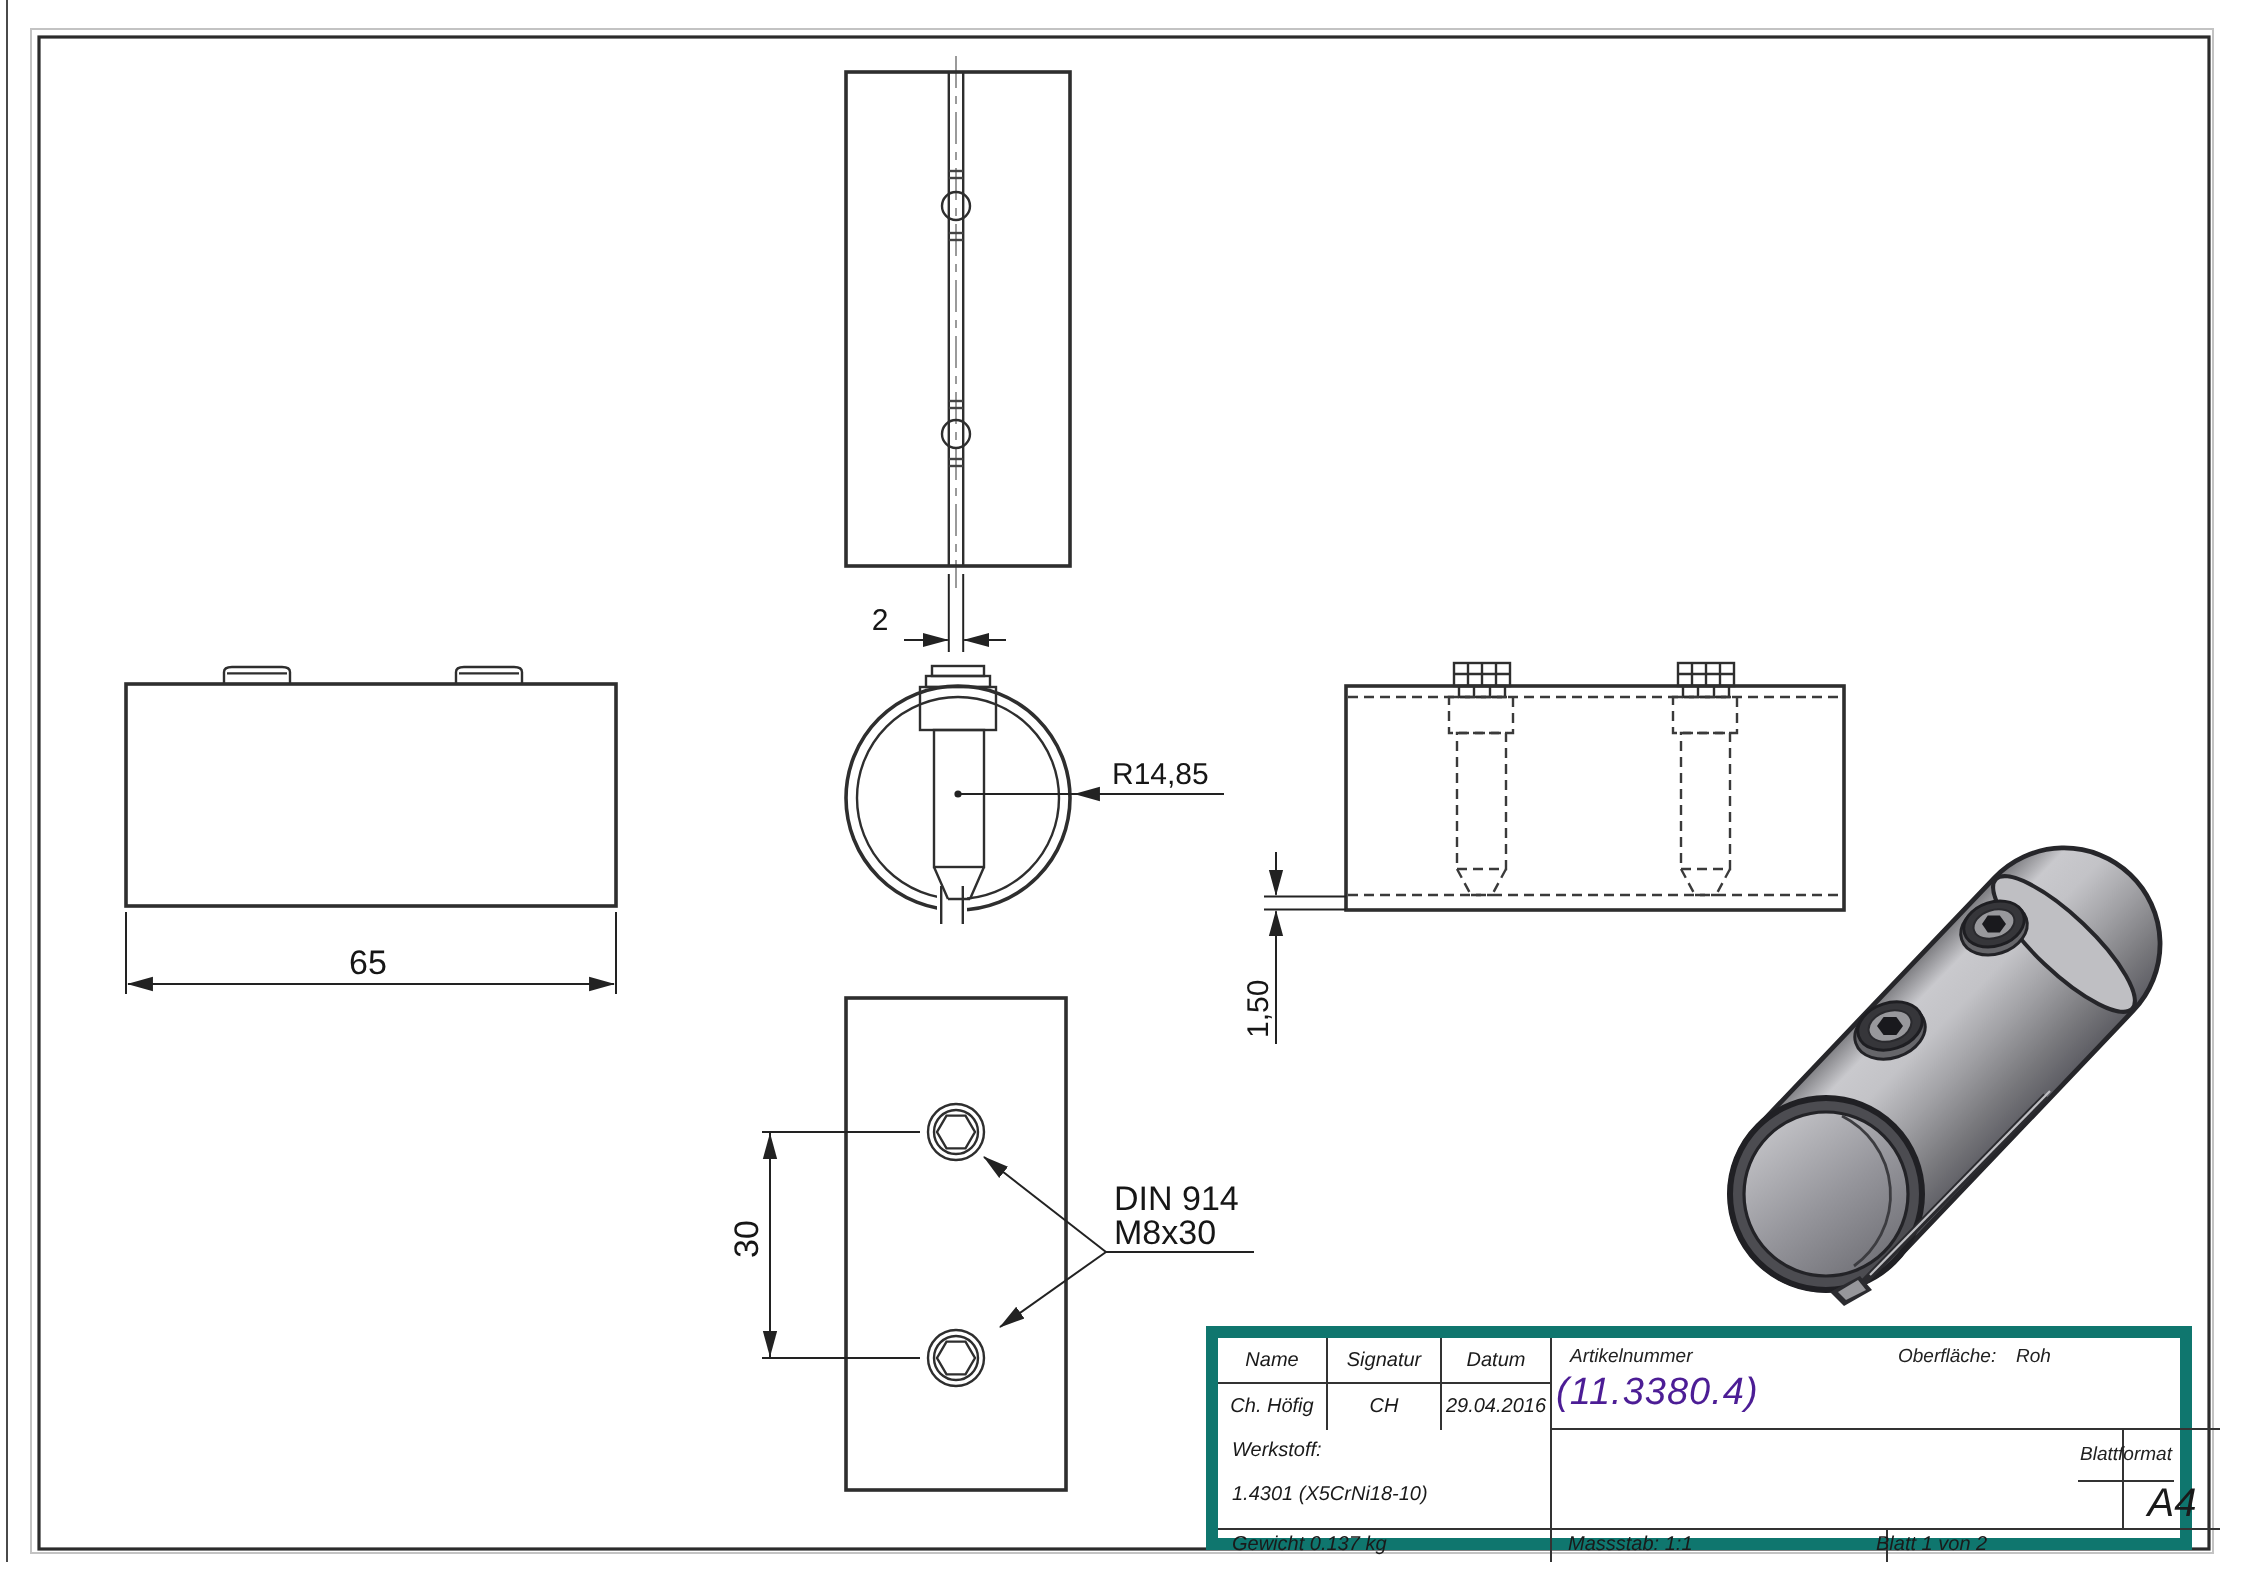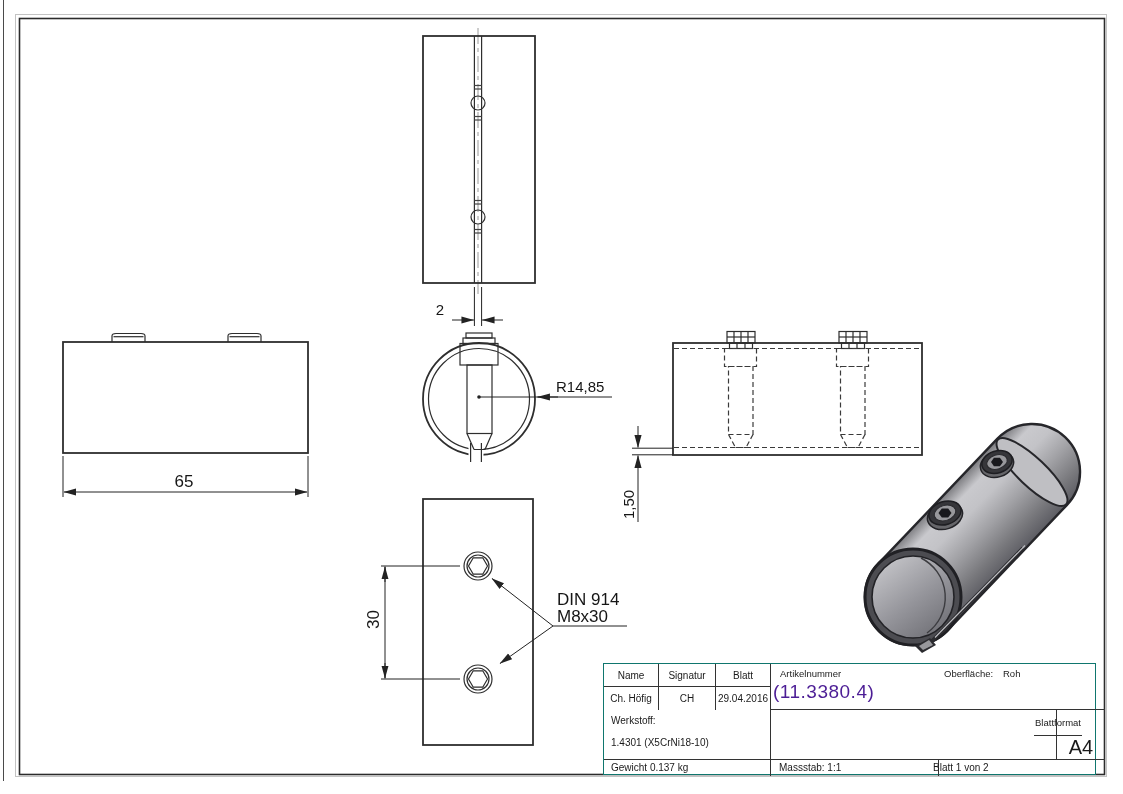--- a/index.html
+++ b/index.html
@@ -9,21 +9,21 @@
   .ol{stroke:#2e2e2e;stroke-width:1.8;fill:none;stroke-linejoin:miter;}
   .olt{stroke:#2e2e2e;stroke-width:1.2;fill:none;}
   .hid{stroke:#3a3a3a;stroke-width:1.2;fill:none;stroke-dasharray:5 3;}
   .dim{stroke:#222;stroke-width:1;fill:none;}
   .cl{stroke:#9a9a9a;stroke-width:1;fill:none;stroke-dasharray:16 4 4 4;}
   .dimt{fill:#161616;font-size:15px;font-family:"Liberation Sans",sans-serif;}
   .dimt-lg{fill:#161616;font-size:17px;font-family:"Liberation Sans",sans-serif;}
 
   
   .tblock{position:absolute;left:603px;top:663px;width:493px;height:112px;
-          border:1px solid #0f766e;box-sizing:border-box;background:#fff;font-size:10px;}
+          border:6px solid #0f766e;box-sizing:border-box;background:#fff;font-size:10px;font-style:italic;}
   .cell{position:absolute;box-sizing:border-box;border-color:#333;}
   .br{border-right:1px solid #333;} .bb{border-bottom:1px solid #333;}
   .ctr{display:flex;align-items:center;justify-content:center;text-align:center;}
   .lbl-sm{font-size:9.5px;color:#222;}
   .artnum{position:absolute;left:2px;top:17px;font-size:19px;color:#4c1d95;letter-spacing:.5px;white-space:nowrap;}
   .a4{font-size:20px;}
 </style>
 </head>
 <body>
 
@@ -222,21 +222,21 @@
       <ellipse cx="997" cy="462" rx="15.5" ry="11" transform="rotate(-18 997 462)" fill="#36363a" stroke="#1e1e22" stroke-width="1.5"></ellipse>
       <ellipse cx="997" cy="462" rx="10.5" ry="7" transform="rotate(-18 997 462)" fill="#98989c" stroke="#2a2a2e" stroke-width="1"></ellipse>
       <polygon points="1003,462 999.9,466.3 993.9,466.3 991,462 993.9,457.7 999.9,457.7" fill="#19191d"></polygon>
     </g>
   </g>
 </svg>
 
 <div class="tblock">
   <div class="cell br bb ctr" style="left:0;top:0;width:55px;height:23px;">Name</div>
   <div class="cell br bb ctr" style="left:55px;top:0;width:57px;height:23px;">Signatur</div>
-  <div class="cell br bb ctr" style="left:112px;top:0;width:55px;height:23px;">Blatt</div>
+  <div class="cell br bb ctr" style="left:112px;top:0;width:55px;height:23px;">Datum</div>
 
   <div class="cell bb" style="left:167px;top:0;width:334px;height:46px;">
     <span class="lbl-sm" style="position:absolute;left:9px;top:4px;">Artikelnummer</span>
     <span class="lbl-sm" style="position:absolute;left:173px;top:4px;">Oberfläche:</span>
     <span class="lbl-sm" style="position:absolute;left:232px;top:4px;">Roh</span>
     <span class="artnum">(11.3380.4)</span>
   </div>
 
   <div class="cell br ctr" style="left:0;top:23px;width:55px;height:23px;">Ch. Höfig</div>
   <div class="cell br ctr" style="left:55px;top:23px;width:57px;height:23px;">CH</div>

